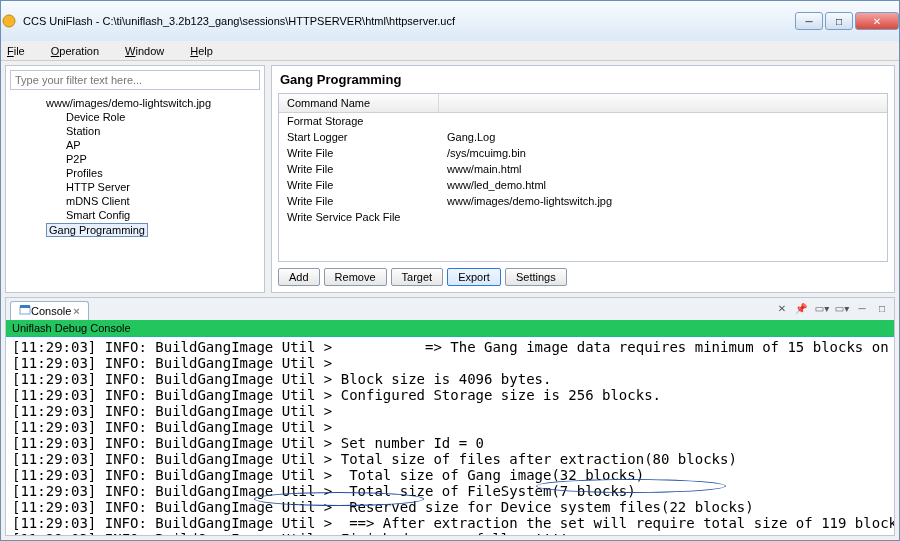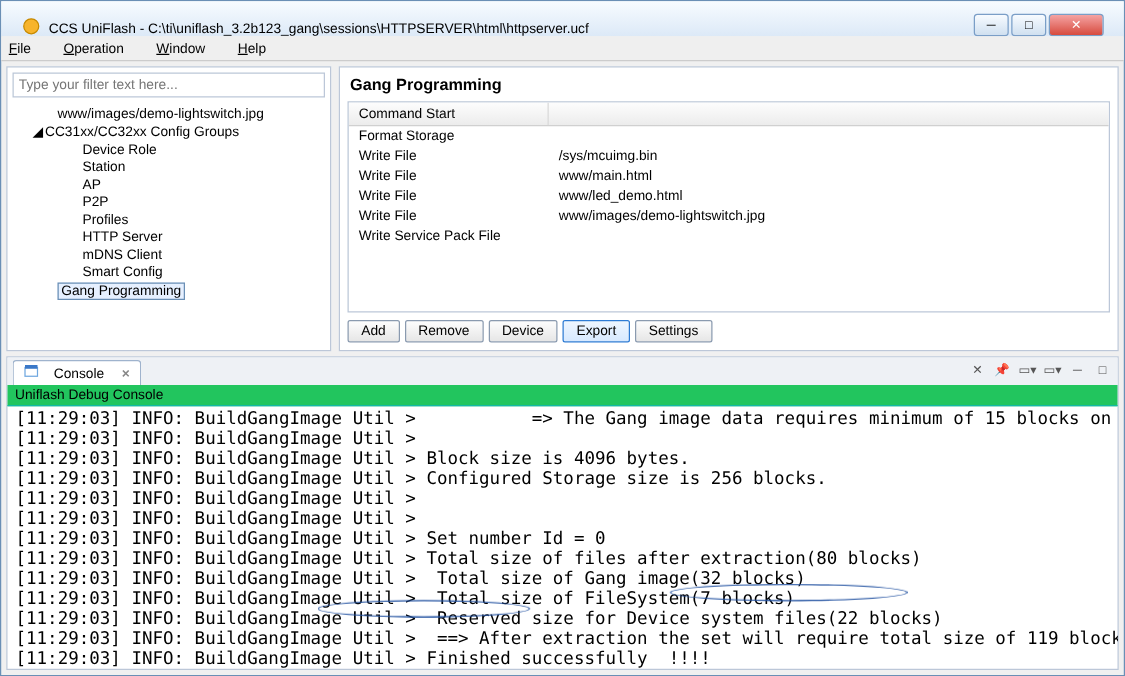--- a/index.html
+++ b/index.html
@@ -1,18 +1,18 @@
 <!DOCTYPE html>
 <html><head>
 <meta charset="utf-8">
 <style>
   * { box-sizing: border-box; margin: 0; padding: 0; font-family: "Segoe UI", Tahoma, sans-serif; font-size: 11px; }
   body { width: 900px; height: 541px; background: #fff; overflow: hidden; }
   .window { width: 900px; height: 541px; border: 1px solid #6a8fb5; background: linear-gradient(#e9f0f8,#d8e4f0 25px,#f0f0f0 25px); display: flex; flex-direction: column; }
-  .titlebar { height: 28px; display: flex; align-items: flex-end; padding: 0 16px; background: linear-gradient(#f7fbff,#dce9f7); }
+  .titlebar { height: 40px; display: flex; align-items: center; padding: 0 0; background: linear-gradient(#f7fbff,#dce9f7); }
   .t-icon { width:16px; height:16px; margin-right:6px; display:inline-block; }
   .t-title { flex:1; color:#000; }
   .winbtns { display:flex; gap:2px; }
   .winbtn { width:28px; height:18px; border:1px solid #7a9ec7; border-radius:3px; background:linear-gradient(#f7fbff,#d0e0f0); display:flex; align-items:center; justify-content:center; font-size:10px; }
   .winbtn.close { background:linear-gradient(#f5a3a3,#d74b3e); color:#fff; width:44px; }
   .menubar { height:20px; display:flex; align-items:center; padding:0 6px; background:#efefef; border-bottom:1px solid #ccc; gap:26px; }
   .menuitem u { text-decoration: underline; }
   .client { flex:1; display:flex; flex-direction:column; padding:4px; gap:4px; overflow:hidden; }
   .top { display:flex; gap:6px; height:228px; }
   .left { width:260px; border:1px solid #bcc7d8; background:#fff; display:flex; flex-direction:column; }
@@ -31,21 +31,21 @@
   .th { padding:3px 8px; border-right:1px solid #d9d9d9; }
   .col1 { width:160px; }
   .col2 { flex:1; }
   .trow { display:flex; }
   .td { padding:2px 8px; }
   .btnrow { display:flex; gap:4px; padding:6px; }
   .btn { padding:2px 10px; border:1px solid #8a9aaf; background:linear-gradient(#fdfdfd,#e6e6e6); border-radius:2px; }
   .btn.hov { border-color:#2d7bd4; background:linear-gradient(#eef6ff,#d7e9ff); }
   .bottomwrap { flex:1; display:flex; flex-direction:column; border:1px solid #bcc7d8; background:#fff; min-height:0; }
   .tabbar { height:22px; display:flex; align-items:end; background:#eef1f5; padding-left:4px; position:relative; }
-  .tab { border:1px solid #9fb3cd; border-bottom:none; border-radius:3px 3px 0 0; background:#fff; padding:2px 8px; display:flex; align-items:center; gap:12px; }
+  .tab { border:1px solid #9fb3cd; border-bottom:none; border-radius:3px 3px 0 0; background:#fff; padding:2px 8px; display:flex; align-items:center; gap:0; }
   .tabicons { position:absolute; right:4px; top:2px; display:flex; gap:4px; }
   .ticon { width:16px; height:16px; display:flex; align-items:center; justify-content:center; border:1px solid transparent; font-size:10px; color:#555; }
   .contitle { padding:2px 6px; border-bottom:1px solid #14b8a6; background:#22c55e; }
   .conbody { flex:1; overflow:scroll; white-space:pre; font-family:Consolas,monospace; font-size:14px; padding:2px 6px; min-height:0; }
   .circ1 { position:absolute; border:1px solid #2050a0; border-radius:50%; width:170px; height:14px; pointer-events:none; }
   .circ2 { position:absolute; border:1px solid #2050a0; border-radius:50%; width:190px; height:14px; pointer-events:none; }
   .conwrap { position:relative; flex:1; display:flex; min-height:0; }
   .closex { color:#888; font-weight:bold; cursor:pointer; margin-left:2px;}
 </style>
 </head>
@@ -72,43 +72,46 @@
     <span class="menuitem"><u>W</u>indow</span>
     <span class="menuitem"><u>H</u>elp</span>
   </div>
 
   <div class="client">
     <div class="top">
       <div class="left">
         <input class="filter" placeholder="Type your filter text here..." style="">
         <div class="tree">
           <div class="t2">www/images/demo-lightswitch.jpg</div>
-          <div class="t1"><span class="tri">◢</span><span>CC31xx/CC32xx Config Groups</span></div>
           <div class="t3">Device Role</div>
           <div class="t3">Station</div>
           <div class="t3">AP</div>
           <div class="t3">P2P</div>
           <div class="t3">Profiles</div>
           <div class="t3">HTTP Server</div>
           <div class="t3">mDNS Client</div>
           <div class="t3">Smart Config</div>
           <div class="t2"><span class="sel">Gang Programming</span></div>
         </div>
       </div>
 
       <div class="right">
         <div class="ghead">Gang Programming</div>
         <div class="table">
           <div class="thead">
-            <div class="th col1">Command Start</div>
+            <div class="th col1">Command Name</div>
           </div>
           <div id="tbody">
               <div class="trow">
                 <div class="td col1">Format Storage</div>
                 <div class="td col2"></div>
+              </div>
+              <div class="trow">
+                <div class="td col1">Start Logger</div>
+                <div class="td col2">Gang.Log</div>
               </div>
               <div class="trow">
                 <div class="td col1">Write File</div>
                 <div class="td col2">/sys/mcuimg.bin</div>
               </div>
               <div class="trow">
                 <div class="td col1">Write File</div>
                 <div class="td col2">www/main.html</div>
               </div>
               <div class="trow">
@@ -121,21 +124,21 @@
               </div>
               <div class="trow">
                 <div class="td col1">Write Service Pack File</div>
                 <div class="td col2"></div>
               </div>
             </div>
         </div>
         <div class="btnrow">
           <button class="btn">Add</button>
           <button class="btn">Remove</button>
-          <button class="btn">Device</button>
+          <button class="btn">Target</button>
           <button class="btn hov">Export</button>
           <button class="btn">Settings</button>
         </div>
       </div>
     </div>
 
     <div class="bottomwrap">
       <div class="tabbar">
         <div class="tab">
           <span>

